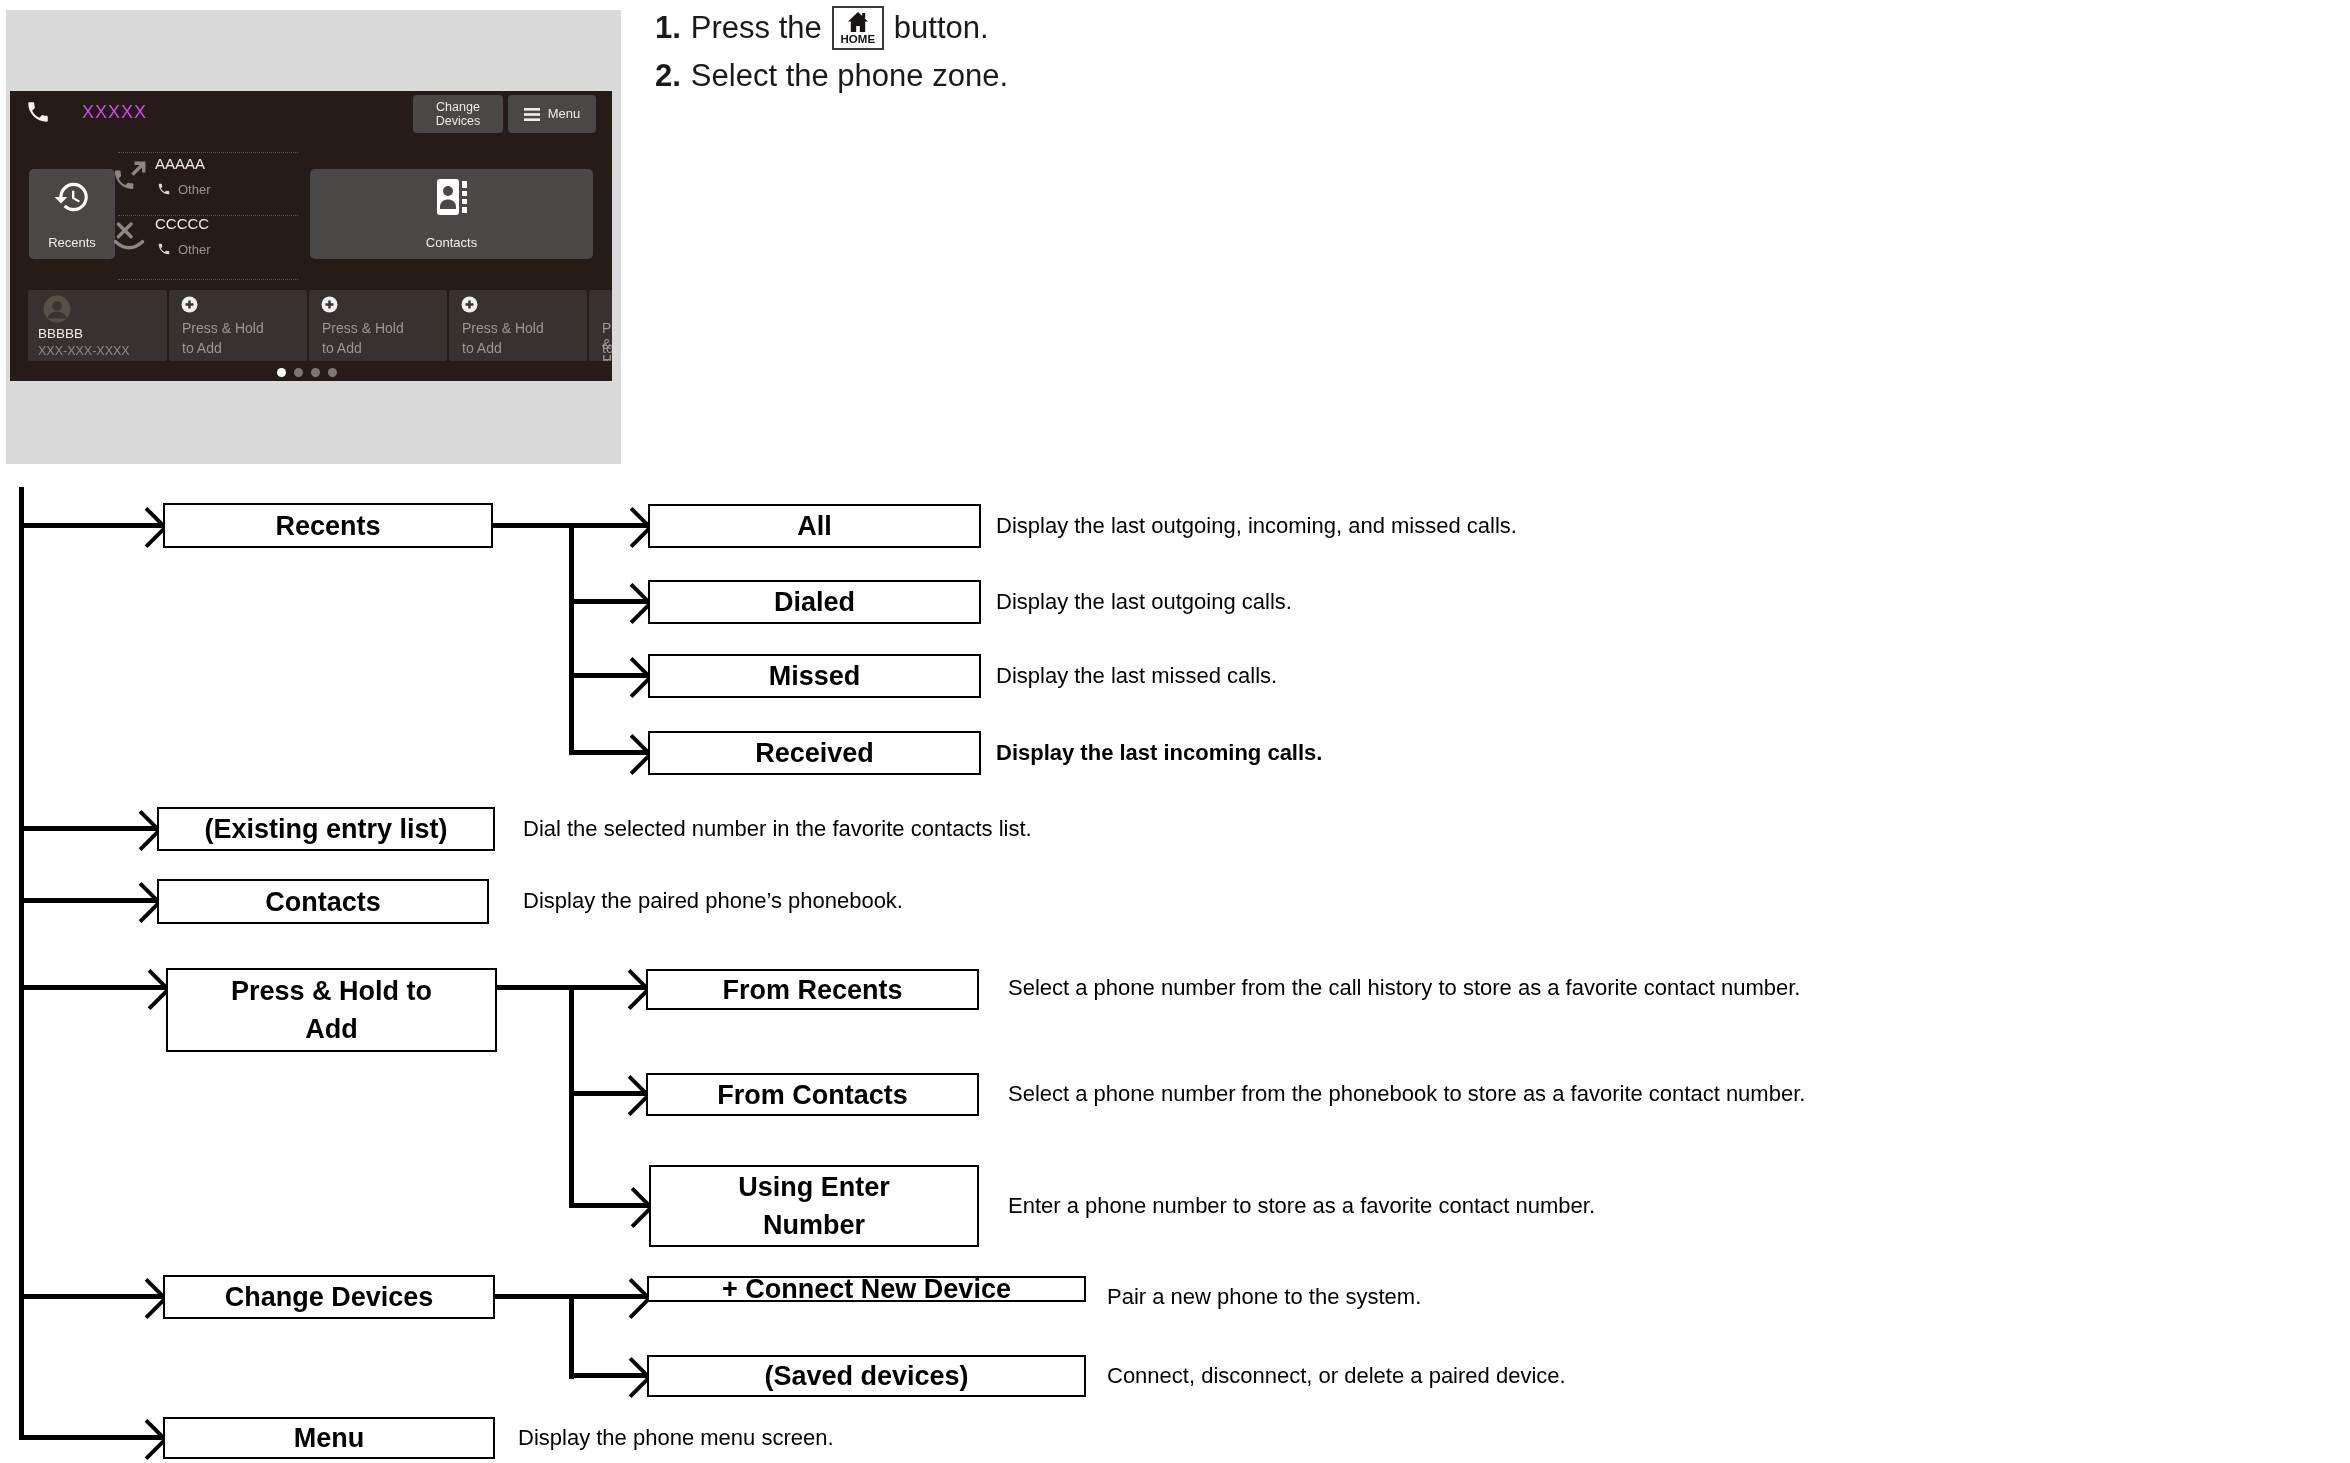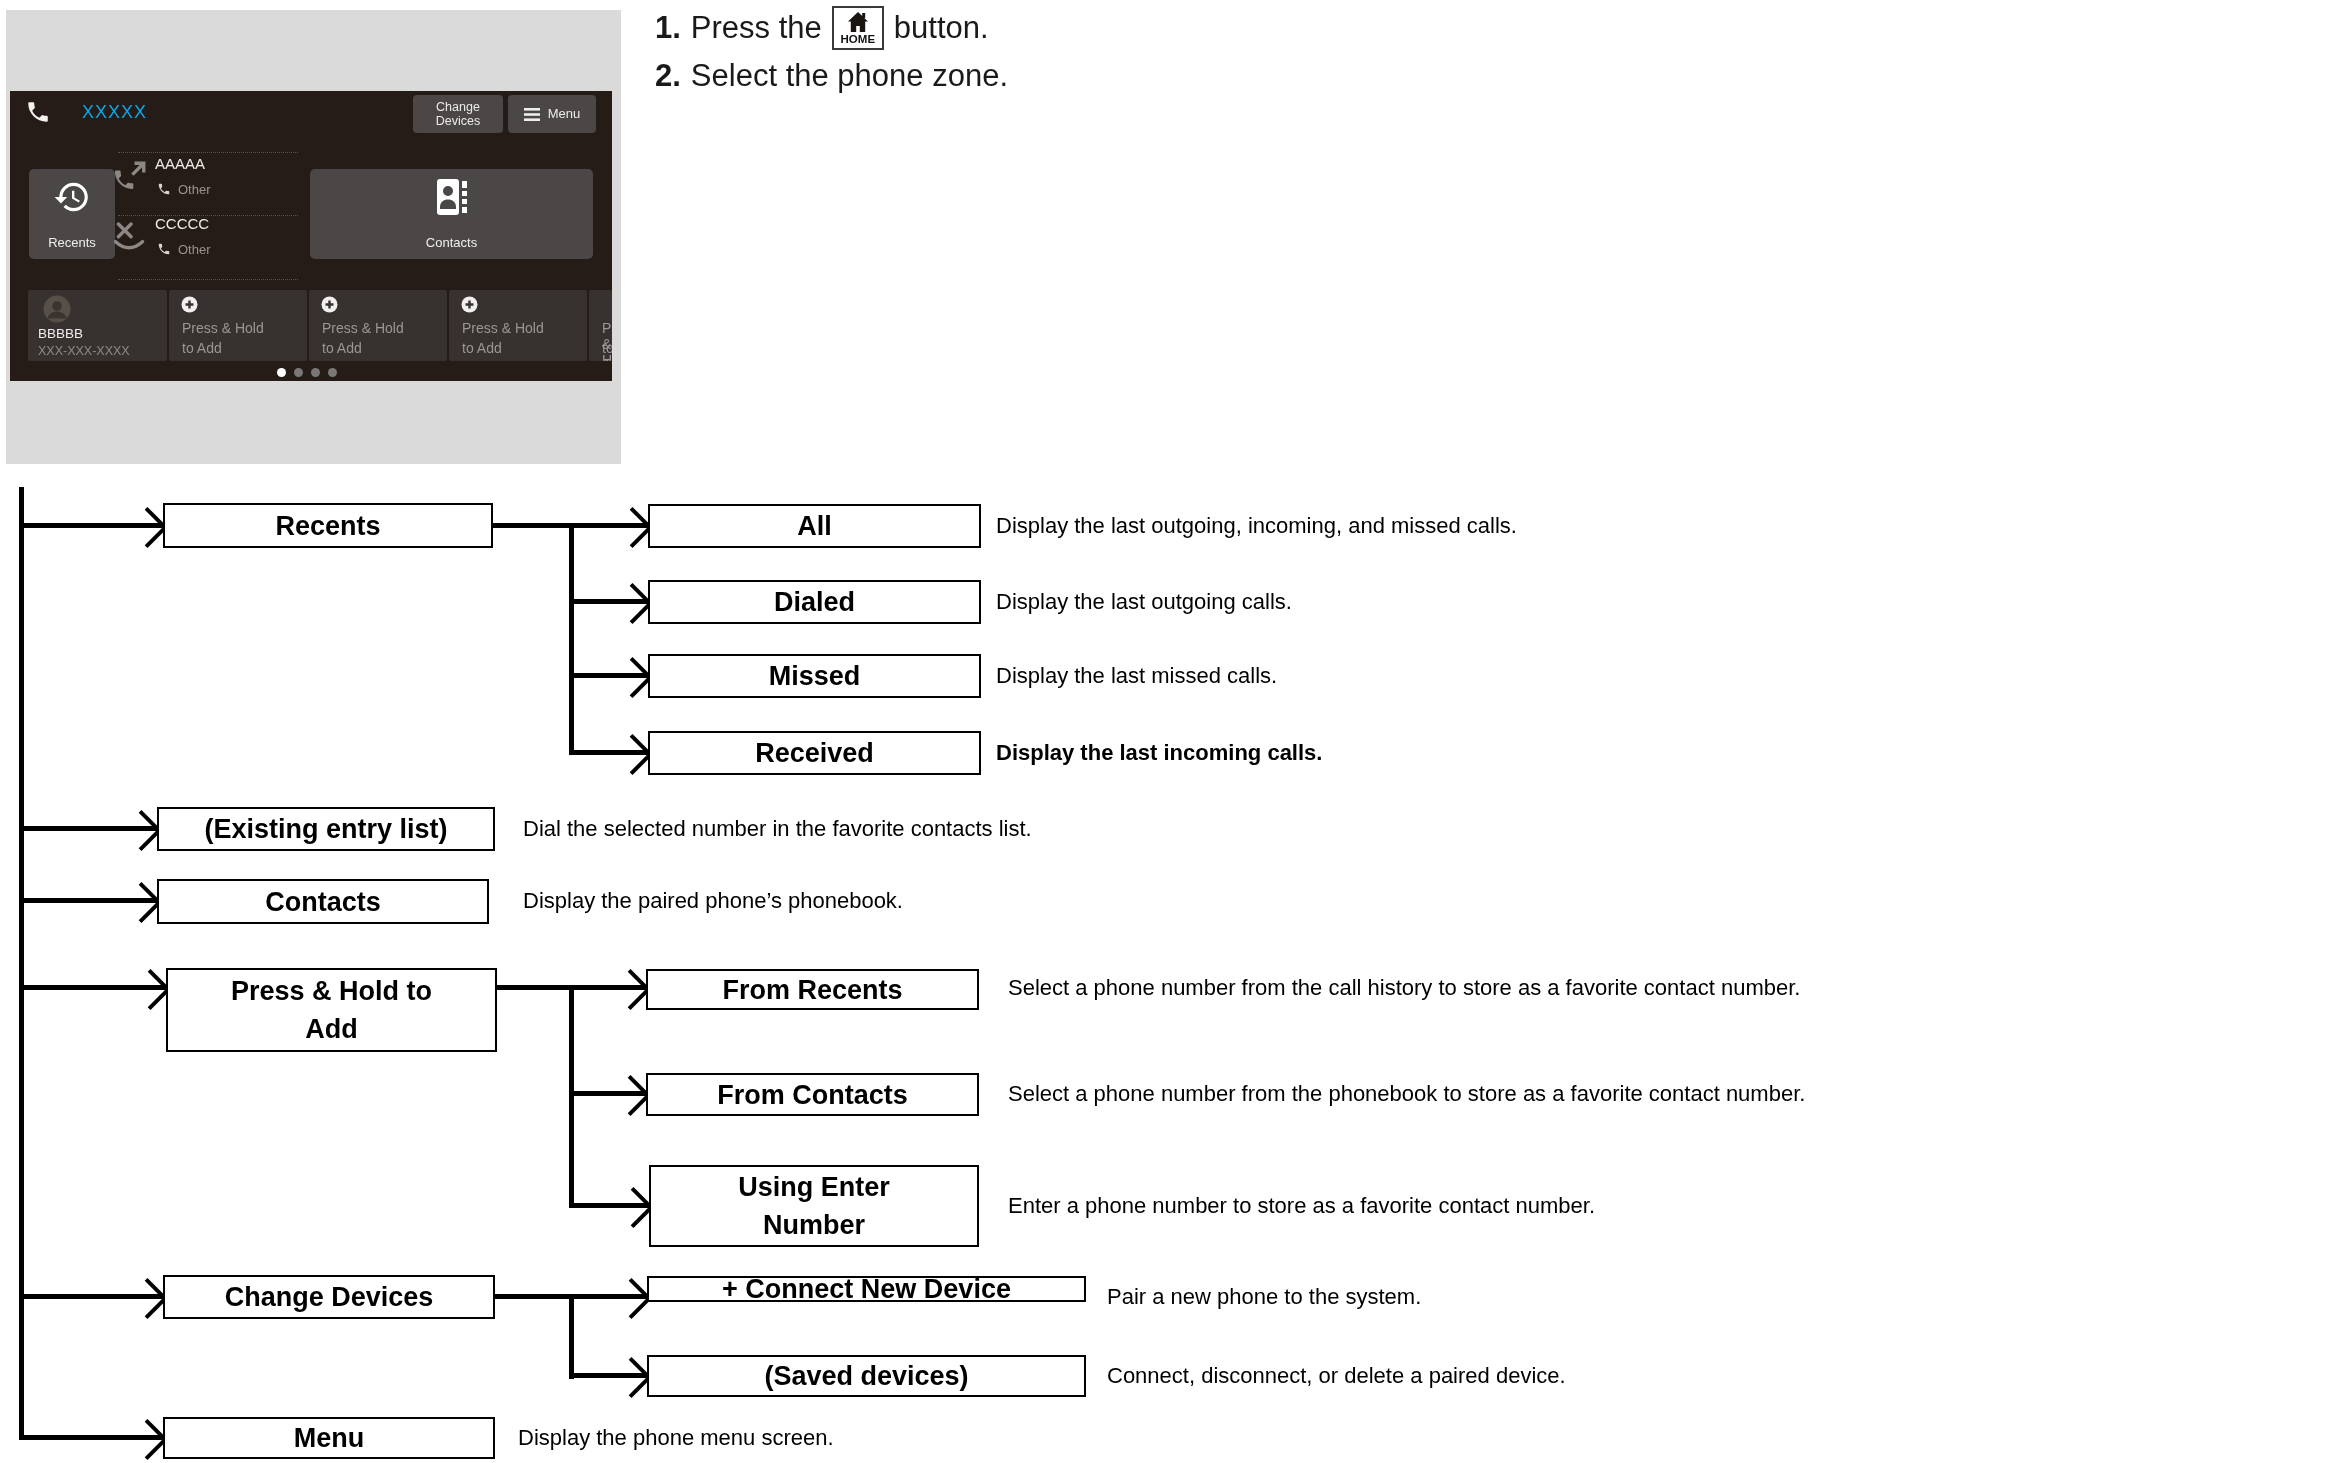--- a/index.html
+++ b/index.html
@@ -3,21 +3,21 @@
 <meta charset="utf-8">
 <style>
   html,body{margin:0;padding:0;background:#fff;}
   .page{position:relative;width:2350px;height:1463px;background:#fff;overflow:hidden;
         font-family:"Liberation Sans", sans-serif;color:#000;}
   .abs{position:absolute;}
 
   
   .panel{position:absolute;left:6px;top:10px;width:615px;height:454px;background:#dadada;}
   .screen{position:absolute;left:4px;top:81px;width:602px;height:290px;background:#251c18;overflow:hidden;}
-  .scr-title{position:absolute;left:72px;top:11px;font-size:18px;letter-spacing:1px;color:#0ea5e9;}
+  .scr-title{position:absolute;left:72px;top:11px;font-size:18px;letter-spacing:1px;color:#d946ef;}
   .scr-btn{position:absolute;top:4px;height:38px;background:#4b4746;border-radius:4px;color:#eceae8;
            display:flex;align-items:center;justify-content:center;text-align:center;font-size:12.5px;line-height:14px;}
   .tile{position:absolute;background:#4b4746;border-radius:5px;display:flex;flex-direction:column;
         align-items:center;justify-content:space-between;color:#f1efed;}
   .tile .lbl{font-size:13px;margin-bottom:9px;}
   .divider{position:absolute;left:108px;width:180px;height:0;border-top:1px dotted #5a524c;}
   .rowname{position:absolute;font-size:15px;color:#edebe9;}
   .rowsub{position:absolute;font-size:13px;color:#989390;}
   .fav{position:absolute;top:199px;height:71px;background:#373130;border-radius:2px;overflow:hidden;}
   .fav .t1{position:absolute;left:13px;top:30px;font-size:14px;color:#9c9794;}

